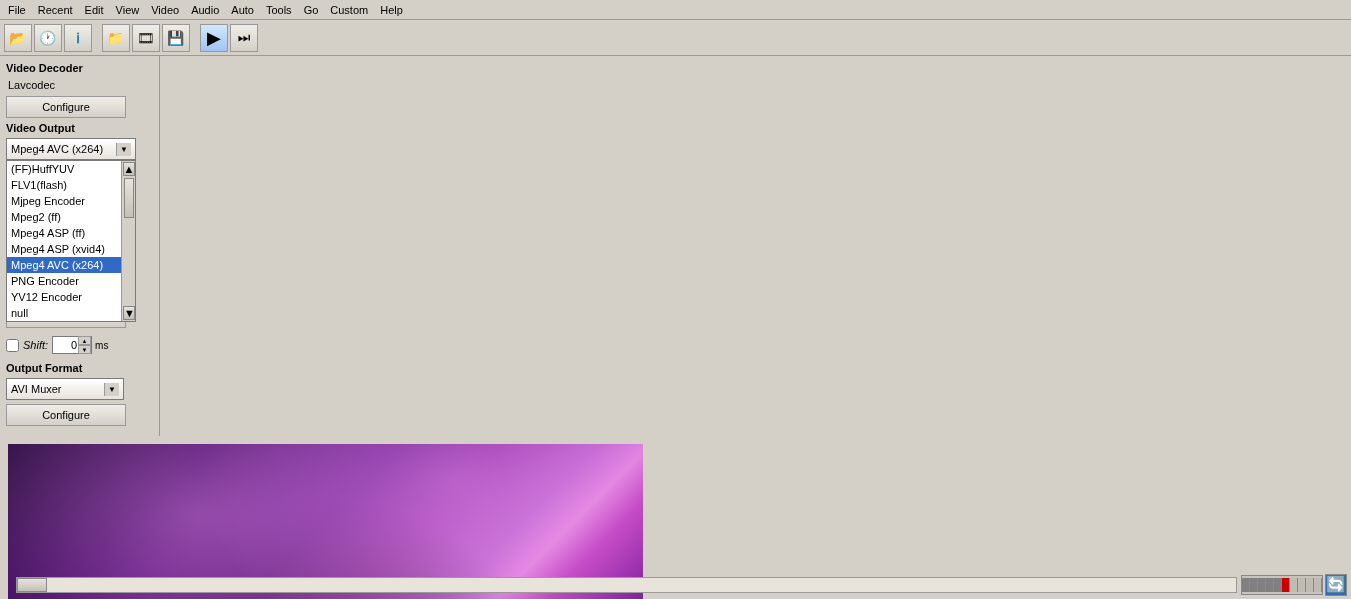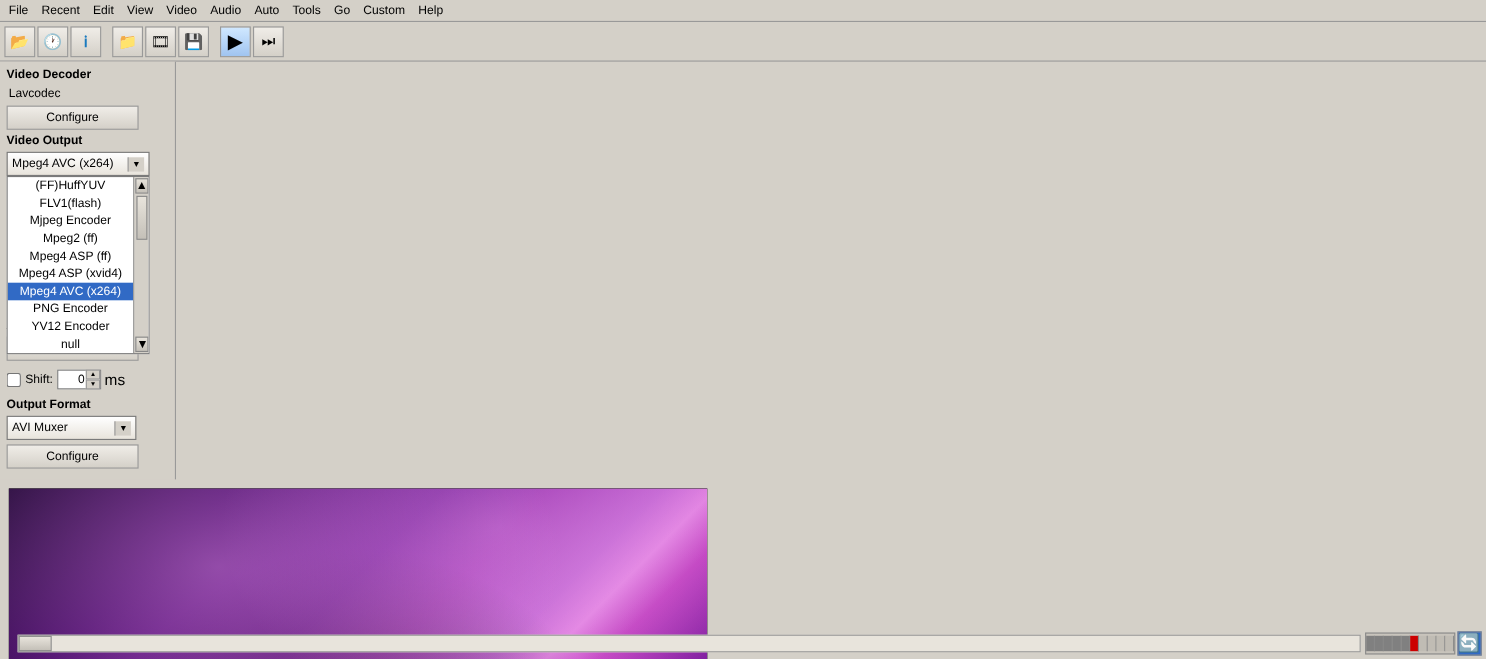--- a/index.html
+++ b/index.html
@@ -115,21 +115,20 @@
 
     
     .dropdown-list {
       position: absolute;
       top: 22px;
       left: 0;
       width: 130px;
       background: white;
       border: 1px solid #7a7a7a;
       z-index: 100;
-      text-align: center;
     }
     .dropdown-list-item {
       padding: 2px 4px;
       cursor: pointer;
       font-size: 11px;
       white-space: nowrap;
     }
     .dropdown-list-item.selected { background: #316ac5; color: white; }
     .dropdown-list-wrapper {
       position: relative;
@@ -158,21 +157,21 @@
     .shift-row {
       display: flex;
       align-items: center;
       gap: 4px;
       margin-bottom: 8px;
     }
     .shift-checkbox {
       width: 13px;
       height: 13px;
     }
-    .shift-label { font-size: 11px; }
+    .shift-label { font-size: 11px; font-style: italic; }
     .shift-input {
       width: 40px;
       height: 18px;
       border: 1px solid #7a7a7a;
       background: white;
       font-size: 11px;
       text-align: right;
       padding: 0 14px 0 2px;
     }
     .shift-spinner {
@@ -185,21 +184,21 @@
       height: 9px;
       border: 1px solid #999;
       background: #d4d0c8;
       cursor: pointer;
       font-size: 6px;
       line-height: 1;
       display: flex;
       align-items: center;
       justify-content: center;
     }
-    .ms-label { font-size: 14px; }
+    .ms-label { font-size: 10px; }
 
     .output-format-dropdown {
       width: 118px;
       height: 22px;
       border: 1px solid #7a7a7a;
       background: linear-gradient(to bottom, #ffffff, #e8e4dc);
       cursor: pointer;
       font-size: 11px;
       display: flex;
       align-items: center;

